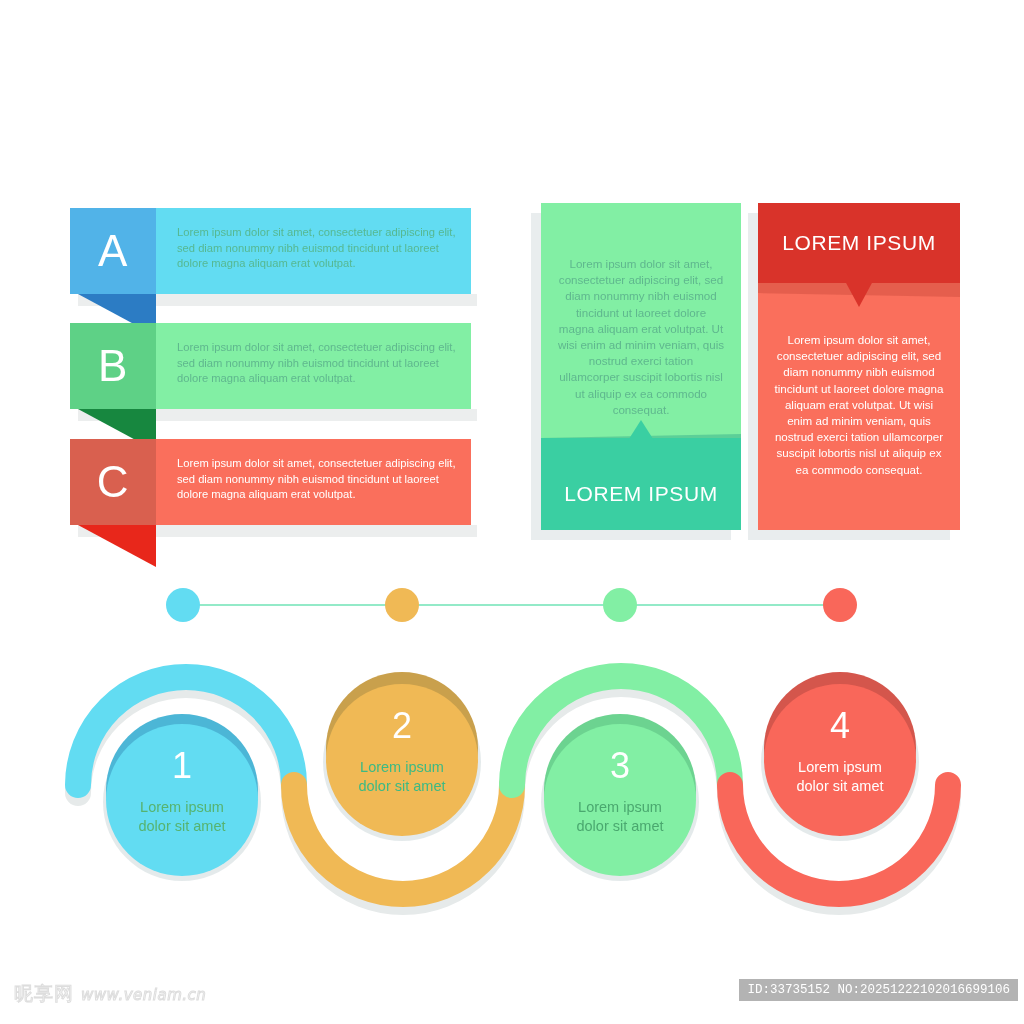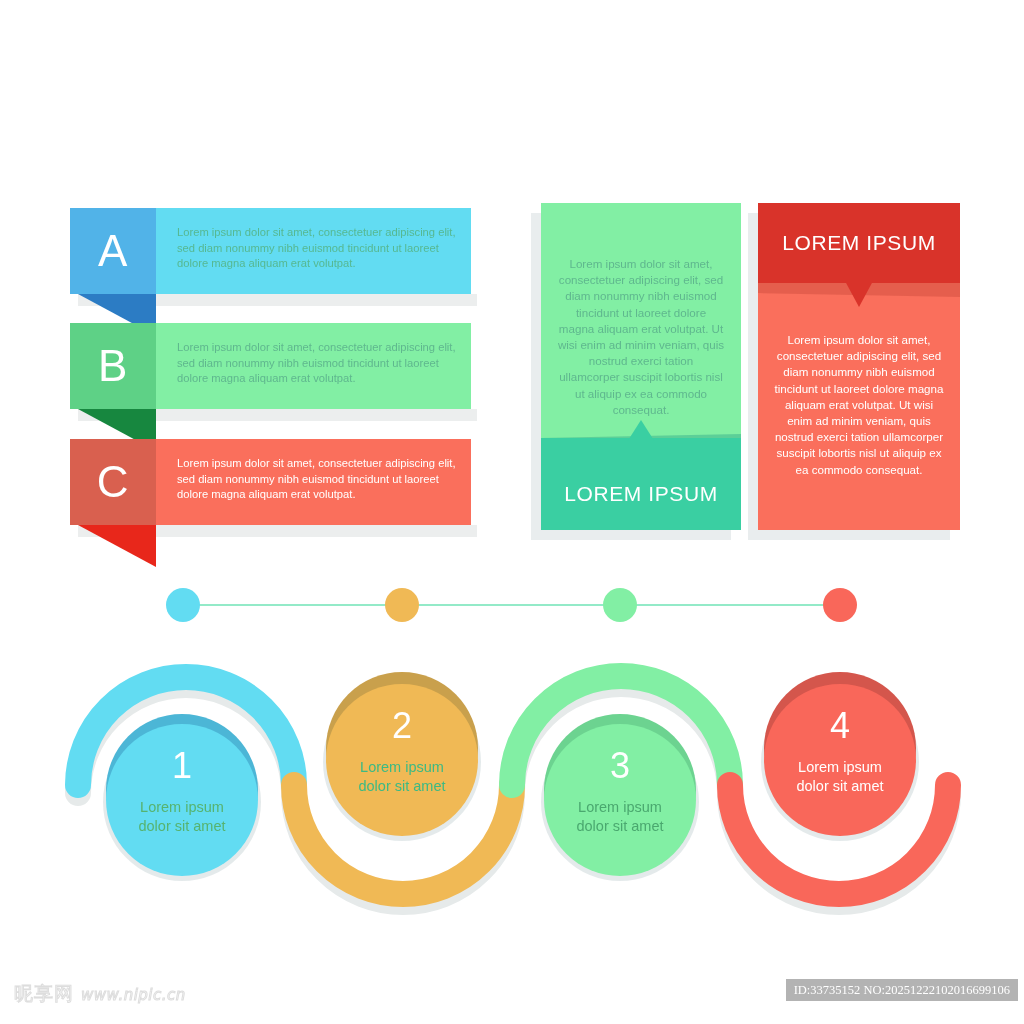--- a/index.html
+++ b/index.html
@@ -140,21 +140,21 @@
     font-family:"DejaVu Sans", sans-serif;
   }
   #wm-url{
     font-size:15px;letter-spacing:.5px;font-style:italic;
   }
   #wm-id{
     position:absolute;right:6px;top:979px;
     background:#b3b3b3;color:#ffffff;
     font-size:12.5px;line-height:22px;padding:0 8px;
     white-space:nowrap;
-    font-family:Liberation Serif, serif;
+    font-family:Liberation Mono, monospace;
   }
 </style>
 </head>
 <body>
 
 <div id="stage">
 
   <div class="ribbon" id="ribbon-a">
     <div class="shadowbar"></div>
     <div class="body" style="background: rgb(98, 220, 242);">
@@ -277,17 +277,17 @@
       <circle id="nd-shade-3" cx="840" cy="118" r="76" fill="#d4564c"></circle>
       <circle id="nd-face-3" cx="840" cy="130" r="76" fill="#f9675a"></circle>
       <text id="nd-num-3" x="840" y="108" text-anchor="middle" fill="#ffffff" font-family="Liberation Sans, sans-serif" font-size="36" font-weight="300">4</text>
       <text id="nd-cap-3a" x="840" y="142" text-anchor="middle" fill="#ffffff" font-family="Liberation Sans, sans-serif" font-size="14.5">Lorem ipsum</text>
       <text id="nd-cap-3b" x="840" y="161" text-anchor="middle" fill="#ffffff" font-family="Liberation Sans, sans-serif" font-size="14.5">dolor sit amet</text>
     </g>
   </svg>
 
   <div id="wm-logo">
     <span>昵享网</span>
-    <span id="wm-url">www.nipic.cn</span>
+    <span id="wm-url">www.veniam.cn</span>
   </div>
   <div id="wm-id">ID:33735152 NO:20251222102016699106</div>
 
 </div>
 
 </body></html>

